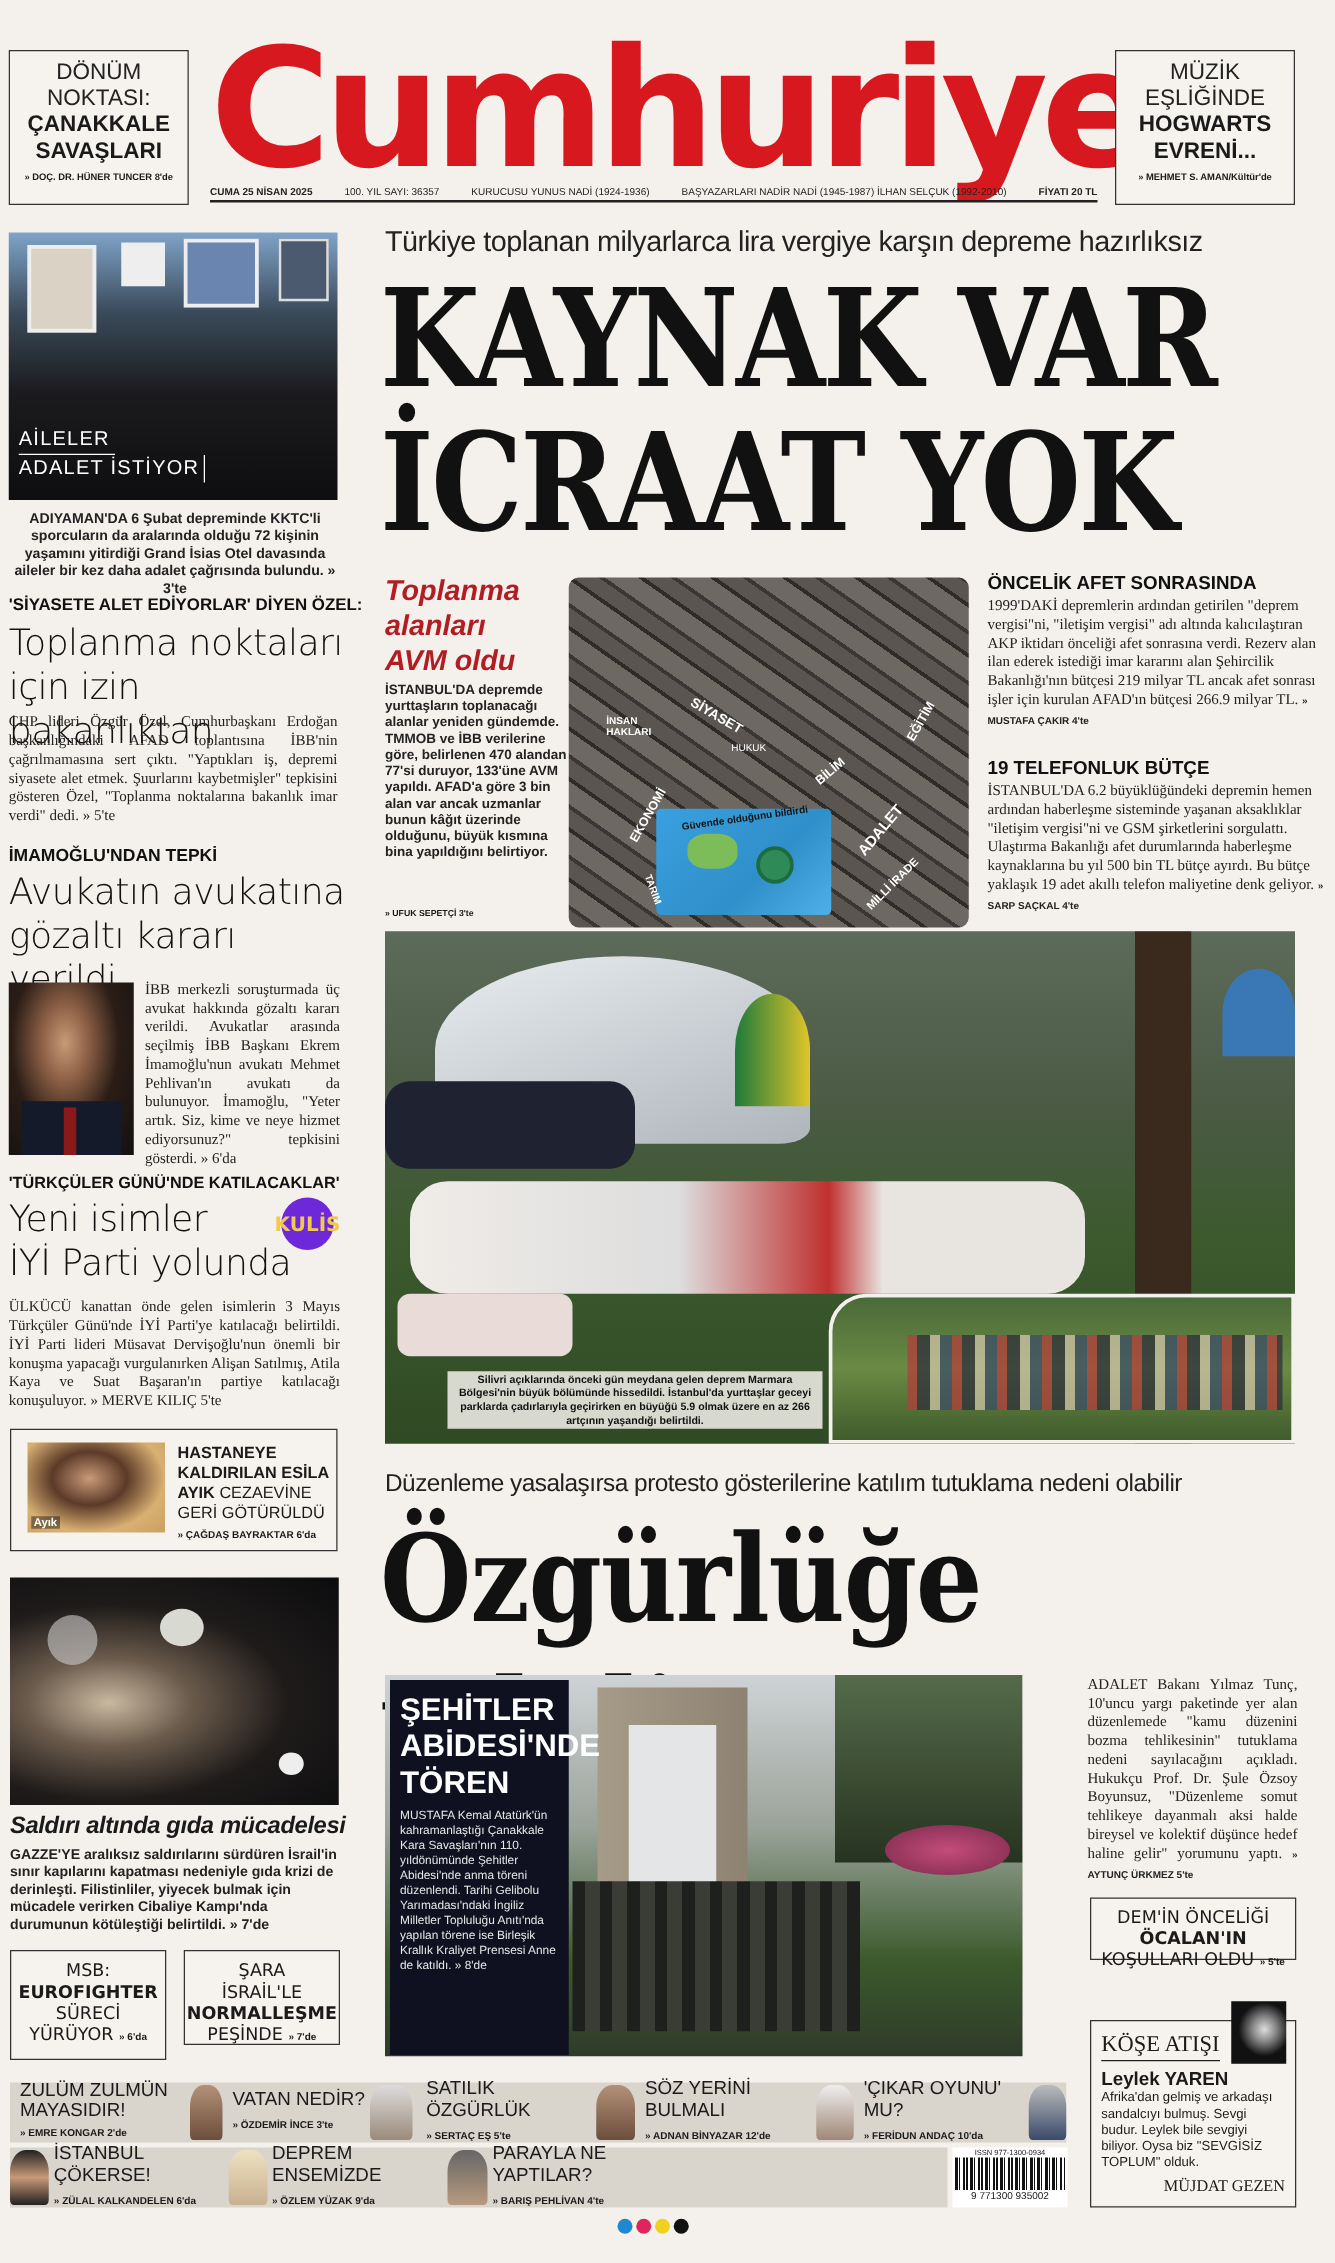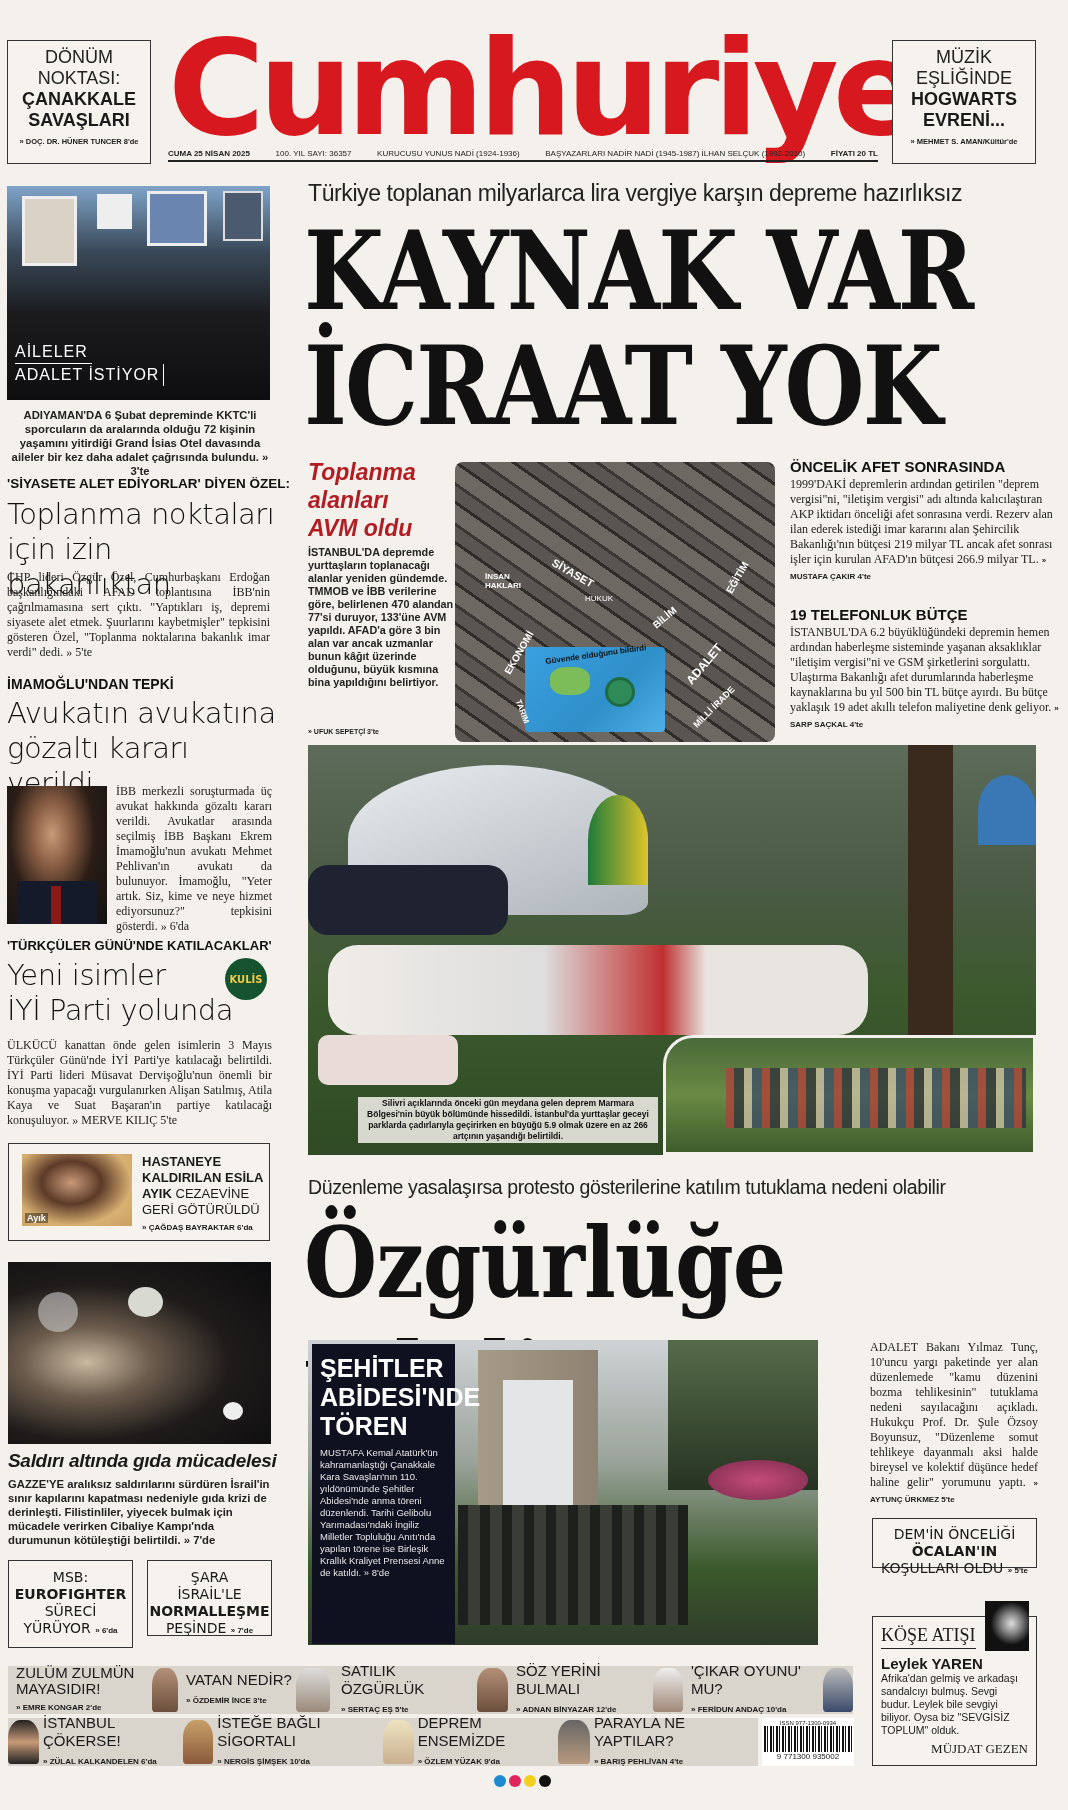--- a/index.html
+++ b/index.html
@@ -80,21 +80,21 @@
   <div class="abs" style="left:10px;top:95px;width:80px;height:45px;background:#151a2a"></div>
   <div class="abs" style="left:44px;top:100px;width:10px;height:38px;background:#8a1a1a"></div>
 </div>
 <div class="abs body" style="left:116px;top:784px;width:156px;font-size:12px;line-height:15px;text-align:justify">İBB merkezli soruşturmada üç avukat hakkında gözaltı kararı verildi. Avukatlar arasında seçilmiş İBB Başkanı Ekrem İmamoğlu'nun avukatı Mehmet Pehlivan'ın avukatı da bulunuyor. İmamoğlu, "Yeter artık. Siz, kime ve neye hizmet ediyorsunuz?" tepkisini gösterdi. » 6'da</div>
 
 <div class="abs kicker" style="left:7px;top:938px;font-size:13px">'TÜRKÇÜLER GÜNÜ'NDE KATILACAKLAR'</div>
 <div class="abs lhead" style="left:7px;top:958px;width:230px">
   <div>Yeni isimler</div>
   <div>İYİ Parti yolunda</div>
 </div>
-<div class="abs" style="left:225px;top:958px;width:42px;height:42px;border-radius:50%;background:#14532d;color:#f2c94c;font-size:10px;font-weight:bold;display:flex;align-items:center;justify-content:center">KULİS</div>
+<div class="abs" style="left:225px;top:958px;width:42px;height:42px;border-radius:50%;background:#6d28d9;color:#f2c94c;font-size:16px;font-weight:bold;display:flex;align-items:center;justify-content:center">KULİS</div>
 <div class="abs body" style="left:7px;top:1038px;width:265px;font-size:12px;line-height:15px;text-align:justify">ÜLKÜCÜ kanattan önde gelen isimlerin 3 Mayıs Türkçüler Günü'nde İYİ Parti'ye katılacağı belirtildi. İYİ Parti lideri Müsavat Dervişoğlu'nun önemli bir konuşma yapacağı vurgulanırken Alişan Satılmış, Atila Kaya ve Suat Başaran'ın partiye katılacağı konuşuluyor. » MERVE KILIÇ 5'te</div>
 
 <div class="abs box" style="left:8px;top:1143px;width:262px;height:98px">
   <div class="abs photo" style="left:13px;top:10px;width:110px;height:72px;background:radial-gradient(ellipse at 45% 40%,#c89a78 0%,#5c3a28 35%,#d8b072 70%,#c9a062 100%)">
     <span class="abs sans" style="left:3px;bottom:3px;font-size:9px;font-weight:bold;color:#fff;background:rgba(0,0,0,.4);padding:0 2px">Ayık</span>
   </div>
   <div class="abs sans" style="left:133px;top:10px;width:125px;font-size:13px;line-height:16px">
     <span style="font-weight:bold">HASTANEYE KALDIRILAN ESİLA AYIK</span>
     <span>CEZAEVİNE GERİ GÖTÜRÜLDÜ</span>
     <div class="ref" style="margin-top:2px">» ÇAĞDAŞ BAYRAKTAR 6'da</div>
@@ -229,24 +229,20 @@
   <div style="width:170px;display:flex;align-items:center;gap:4px;padding-left:8px">
     <div class="sans" style="font-size:15px;line-height:18px"><div>'ÇIKAR OYUNU' MU?</div><span class="ref">» FERİDUN ANDAÇ 10'da</span></div>
     <div class="face" style="background:linear-gradient(#bbb,#3a4a6a)"></div>
   </div>
 </div>
 <div class="abs bar" style="left:8px;top:1718px;width:750px;height:48px;display:flex;align-items:center">
   <div style="width:175px;display:flex;align-items:center;gap:4px">
     <div class="face" style="background:linear-gradient(#222,#c89a78 50%,#222)"></div>
     <div class="sans" style="font-size:15px;line-height:18px"><div>İSTANBUL ÇÖKERSE!</div><span class="ref">» ZÜLAL KALKANDELEN 6'da</span></div>
   </div>
-  <div style="width:200px;display:flex;align-items:center;gap:4px">
-    <div class="face" style="background:linear-gradient(#c8a06a,#8a5a3a)"></div>
-    <div class="sans" style="font-size:15px;line-height:18px"><div>İSTEĞE BAĞLI SİGORTALI</div><span class="ref">» NERGİS ŞİMŞEK 10'da</span></div>
-  </div>
   <div style="width:175px;display:flex;align-items:center;gap:4px">
     <div class="face" style="background:linear-gradient(#eee2c0,#c8b090)"></div>
     <div class="sans" style="font-size:15px;line-height:18px"><div>DEPREM ENSEMİZDE</div><span class="ref">» ÖZLEM YÜZAK 9'da</span></div>
   </div>
   <div style="width:200px;display:flex;align-items:center;gap:4px">
     <div class="face" style="background:linear-gradient(#666,#b89a80)"></div>
     <div class="sans" style="font-size:15px;line-height:18px"><div>PARAYLA NE YAPTILAR?</div><span class="ref">» BARIŞ PEHLİVAN 4'te</span></div>
   </div>
 </div>
 

